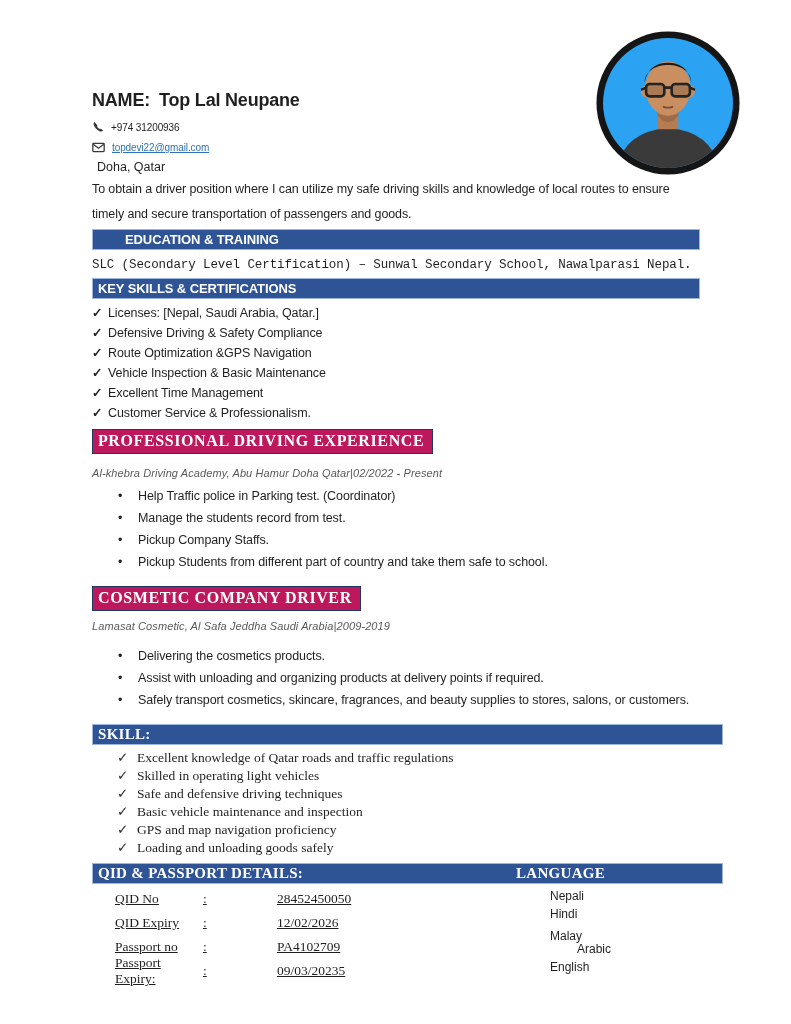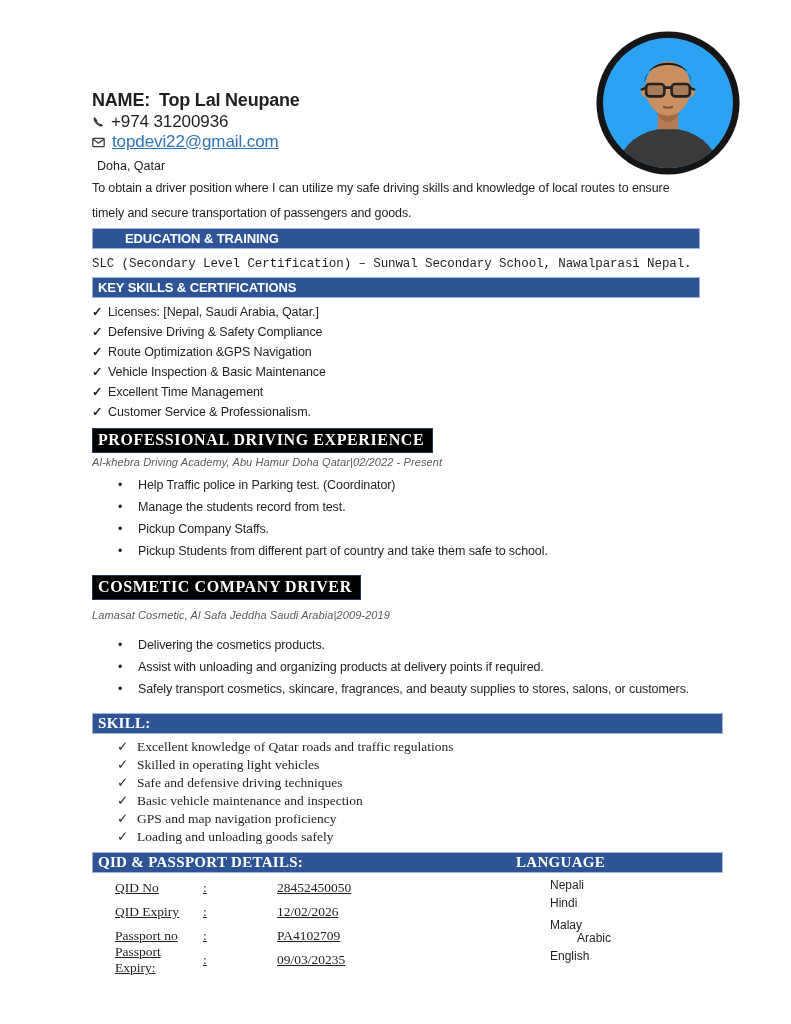--- a/index.html
+++ b/index.html
@@ -7,21 +7,21 @@
   body { width:791px; height:1024px; overflow:hidden; position:relative;
          font-family:"Liberation Sans", sans-serif; color:#1f1f1f; }
   .page { position:relative; width:791px; height:1024px; background:#fff; }
   .content { position:absolute; left:92px; top:0; width:640px; }
 
   
   .avatar { position:absolute; left:595px; top:30px; width:146px; height:146px; }
   .header-block { padding-top:88px; }
   .name-line { font-size:18px; font-weight:bold; letter-spacing:-0.2px; line-height:24px; }
   .name-line .name { margin-left:9px; }
-  .contact-line { display:flex; align-items:center; font-size:17px; letter-spacing:-0.1px; }
+  .contact-line { display:flex; align-items:center; margin-top:9px; font-size:10px; letter-spacing:-0.1px; }
   .contact-line svg { margin-right:7px; flex:0 0 auto; }
   a.email-link { color:#2e74b5; text-decoration:underline; cursor:pointer; }
   .location-line { margin-top:7px; font-size:12.5px; padding-left:5px; }
 
   
   .bar { width:608px; height:21px; background:#2f5496; border:1px solid #9db6df;
          color:#fff; font-weight:bold; font-size:13px; line-height:19px;
          padding-left:5px; letter-spacing:-0.1px; margin-top:8px; }
   .bar.serif { width:631px; font-family:"Liberation Serif", serif; font-size:15px;
                letter-spacing:0.3px; position:relative; }
@@ -36,25 +36,25 @@
   .check-item { display:flex; font-size:12.5px; line-height:20px; letter-spacing:-0.1px; }
   .check-item .check { width:16px; flex:0 0 auto; font-weight:bold; }
   .check-list.serif-list { margin-top:4px; }
   .serif-list .check-item { font-family:"Liberation Serif", serif; font-size:13.5px;
                             line-height:18px; padding-left:25px; letter-spacing:0; }
   .serif-list .check-item .check { width:20px; color:#2f2f2f; font-weight:normal; }
 
   
   .serif-header { display:inline-block; font-family:"Liberation Serif", serif;
                   font-size:16px; font-weight:bold; letter-spacing:0.6px;
-                  color:#fff; background:#000000; border:1px solid #203864;
+                  color:#fff; background:#be185d; border:1px solid #203864;
                   padding:2px 8px 3px 5px; margin-top:6px; }
   .serif-header.cosmetic { margin-top:13px; }
   .subtitle { font-family:"Liberation Sans", sans-serif; font-style:italic;
-              font-size:11px; color:#595959; margin-top:3px; letter-spacing:0.1px; }
+              font-size:11px; color:#595959; margin-top:13px; letter-spacing:0.1px; }
   .subtitle.gap { margin-top:9px; }
 
   
   .bullet-list { margin-top:6px; width:610px; }
   .bullet-list.gap { margin-top:13px; }
   .bullet-item { display:flex; font-size:12.5px; line-height:22px; letter-spacing:-0.1px; }
   .bullet-item .dot { width:20px; margin-left:26px; flex:0 0 auto; }
   .bullet-item .btxt { flex:1; }
 
   .skill-bar { margin-top:13px; }

